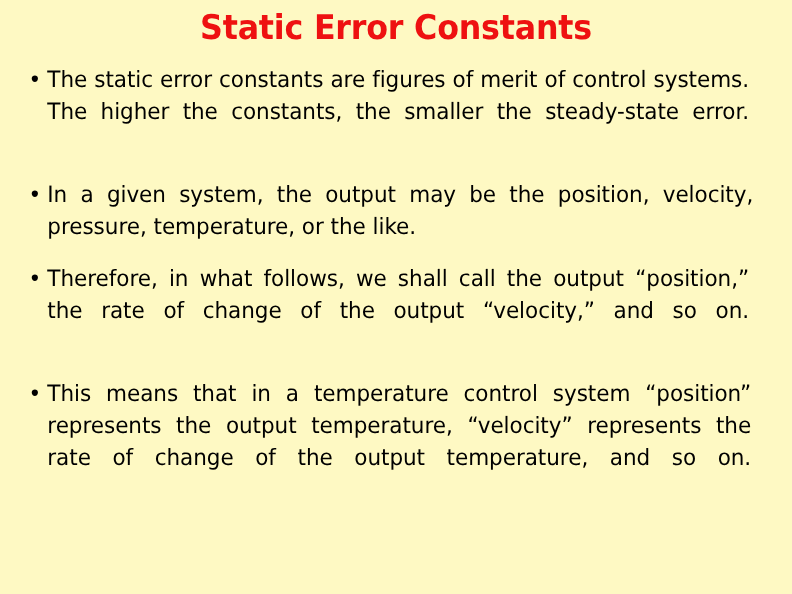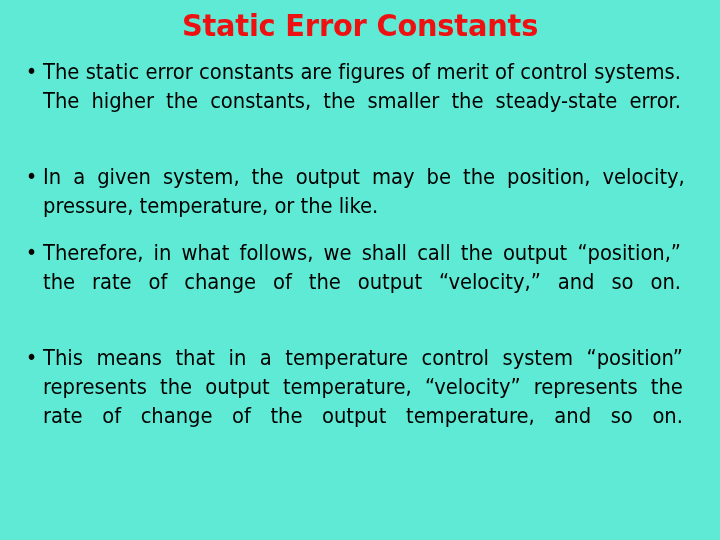--- a/index.html
+++ b/index.html
@@ -10,21 +10,21 @@
     width: 720px;
     height: 540px;
     background: #ffffff;
     font-family: "DejaVu Sans", "Liberation Sans", sans-serif;
     overflow: hidden;
   }
   .slide {
     position: relative;
     width: 720px;
     height: 540px;
-    background: #5eead4;
+    background: #fef9c3;
     box-sizing: border-box;
   }
   .slide-title {
     position: absolute;
     top: 6px;
     left: 0;
     width: 720px;
     text-align: center;
     color: #ee1111;
     font-family: "DejaVu Sans", "Liberation Sans", sans-serif;

